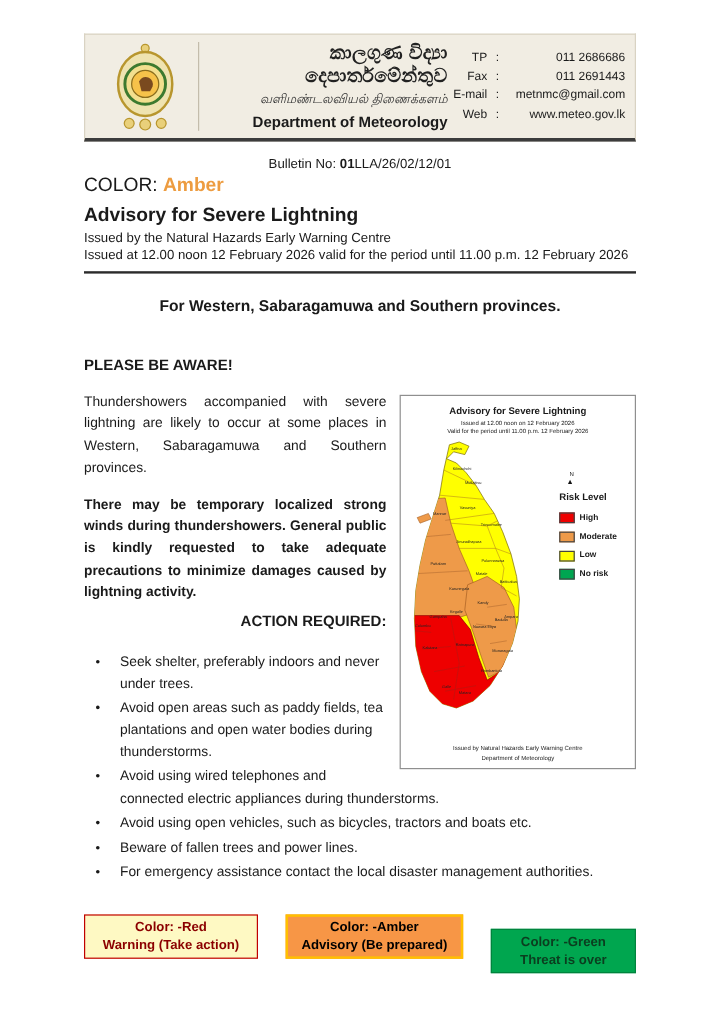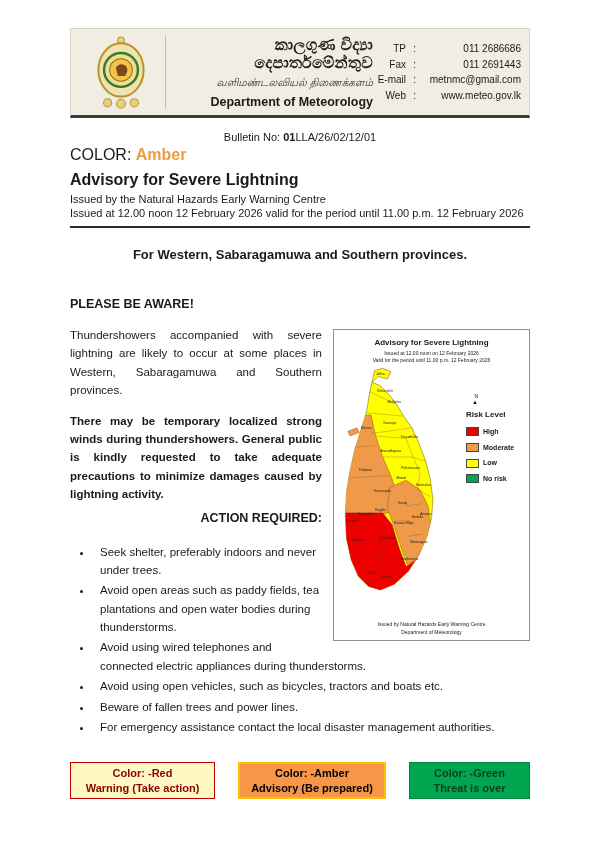--- a/index.html
+++ b/index.html
@@ -58,21 +58,21 @@
   .legend-label { font-size:7px; font-weight:bold; }
   .map-credit { position:absolute; bottom:4px; left:0; right:0; text-align:center; font-size:5px; line-height:1.5; color:#222; }
 
   .district-label { font-size:2.8px; fill:#222; text-anchor:middle; font-family:"Liberation Sans",sans-serif; }
 
   
   .status-row { display:flex; justify-content:space-between; margin-top:24px; }
   .status-box { height:37px; display:flex; flex-direction:column; justify-content:center; text-align:center; font-size:11px; font-weight:bold; line-height:1.4; border:1px solid transparent; }
   .status-box.red { width:145px; }
   .status-box.amber { width:148px; border-width:2px; }
-  .status-box.green { width:121px; }
+  .status-box.green { width:121px;margin-top:12px; }
 </style>
 </head>
 <body>
 
 <div class="page">
 
   <div class="header-box">
     <div class="logo-wrap">
       <svg width="62" height="78" viewBox="0 0 60 76">
         <circle cx="30" cy="7" r="3.2" fill="#e9d07a" stroke="#b8962e" stroke-width="1"></circle>

